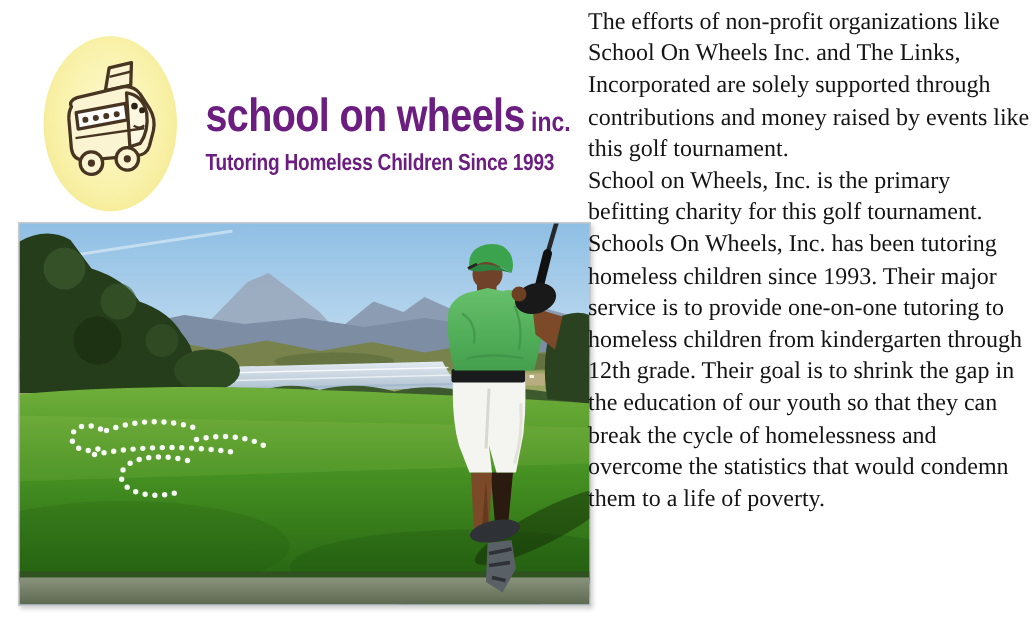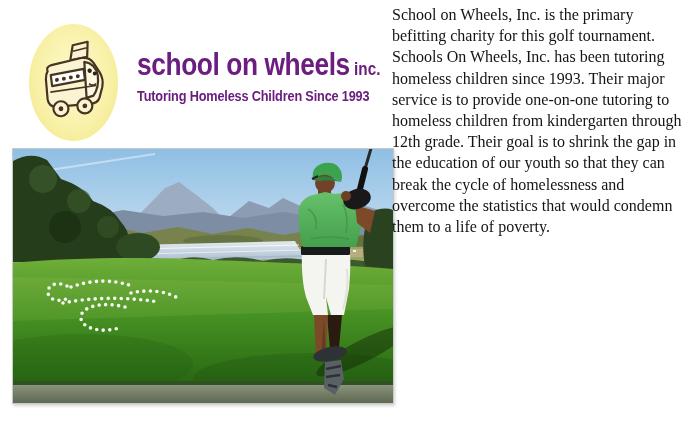--- a/index.html
+++ b/index.html
@@ -8,21 +8,21 @@
     background:#ffffff;
     font-family:"Liberation Serif", serif;
   }
   
   .logo-oval{
     position:absolute;left:29px;top:24px;width:89px;height:117px;
     border-radius:50%;
     background:radial-gradient(ellipse at 50% 46%, #fdf9d0 0%, #f9f2ac 52%, #f4ea92 82%, #f1e687 100%);
   }
   .bus-svg{position:absolute;left:50%;top:50%;transform:translate(-50%,-52%) rotate(-2deg);}
-  .logo-text{position:absolute;left:137px;top:49px;color:#6b1e80;font-family:"Liberation Sans",sans-serif;font-weight:bold;}
+  .logo-text{position:absolute;left:137px;top:61px;color:#6b1e80;font-family:"Liberation Sans",sans-serif;font-weight:bold;}
   .logo-title-row{transform:scaleX(.85);transform-origin:0 0;white-space:nowrap;line-height:32px;}
   .logo-title{font-size:31px;letter-spacing:-.5px;}
   .logo-suffix{font-size:18px;margin-left:5px;}
   .logo-tagline-row{transform:scaleX(.82);transform-origin:0 0;white-space:nowrap;font-size:15.5px;line-height:17px;margin-top:1px;letter-spacing:-.2px;}
   
   .photo-frame{
     position:absolute;left:12px;top:148px;width:380px;height:254px;
     border:1px solid #c9c9c9;box-shadow:1px 2px 3px rgba(0,0,0,.18);
     background:#9cc5e6;
   }
@@ -210,14 +210,15 @@
       <path d="M295,60 Q305,66 303,80 M330,55 Q336,68 333,84 M298,90 Q315,86 336,90" stroke="#3d9146" stroke-width="1.5" fill="none" opacity=".7"></path>
 
       <path d="M342,56 L362,62 L357,84 L344,74 Z" fill="#7c4a28"></path>
       <ellipse cx="344" cy="50" rx="14" ry="10" transform="rotate(-16 344 50)" fill="#191919"></ellipse>
       <circle cx="333" cy="47" r="5" fill="#6e4023"></circle>
     </g>
   </svg>
 </div>
 
 <div class="text-col">
+  <p>The efforts of non-profit organizations like School On Wheels Inc. and The Links, Incorporated are solely supported through contributions and money raised by events like this golf tournament.</p>
   <p>School on Wheels, Inc. is the primary befitting charity for this golf tournament. Schools On Wheels, Inc. has been tutoring homeless children since 1993. Their major service is to provide one-on-one tutoring to homeless children from kindergarten through 12th grade.  Their goal is to shrink the gap in the education of our youth so that they can break the cycle of homelessness and overcome the statistics that would condemn them to a life of poverty.</p>
 </div>
 
 </body></html>

